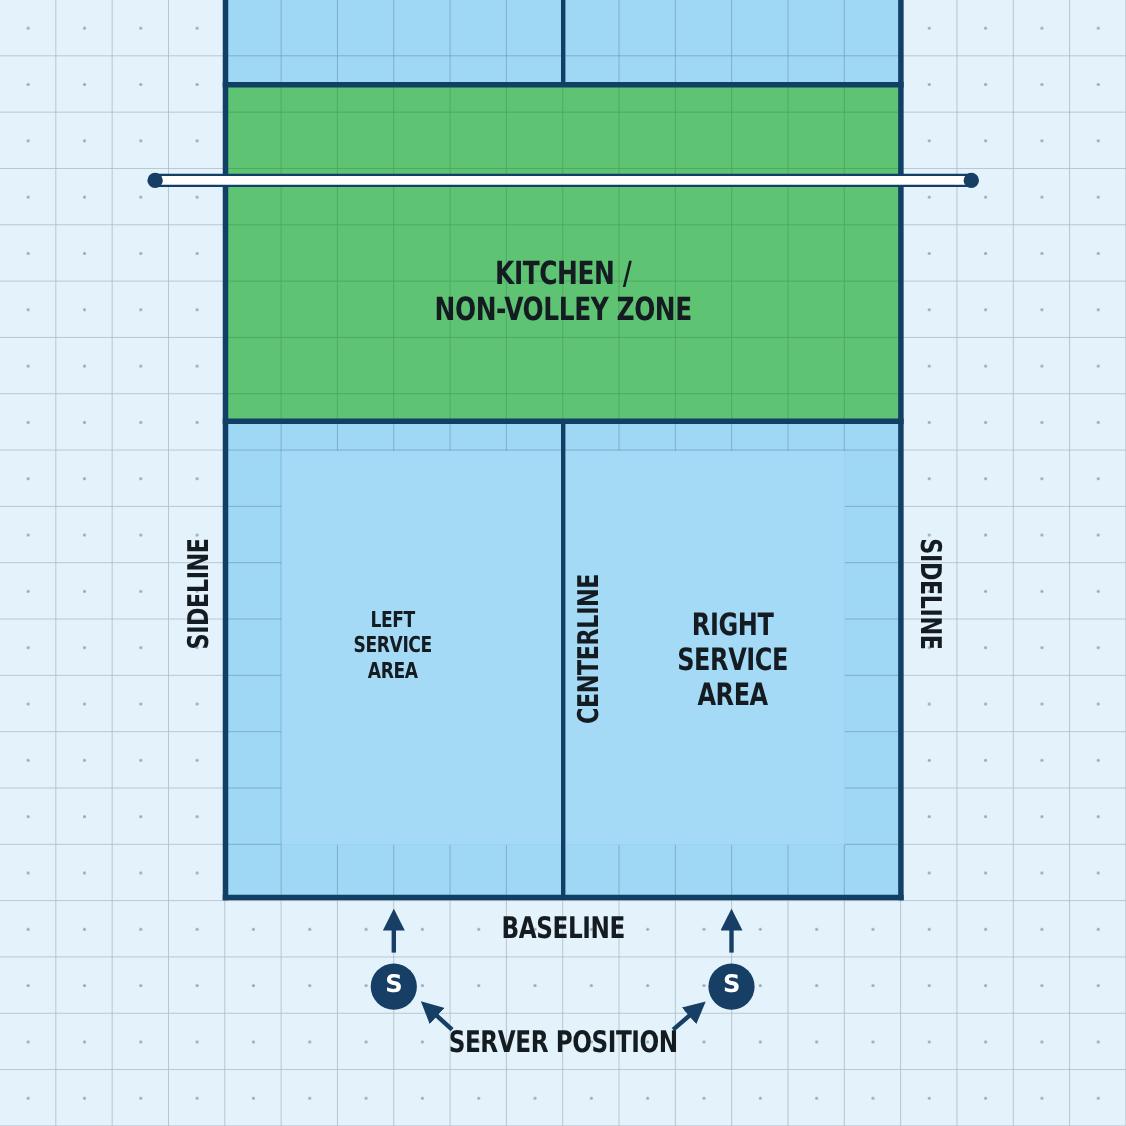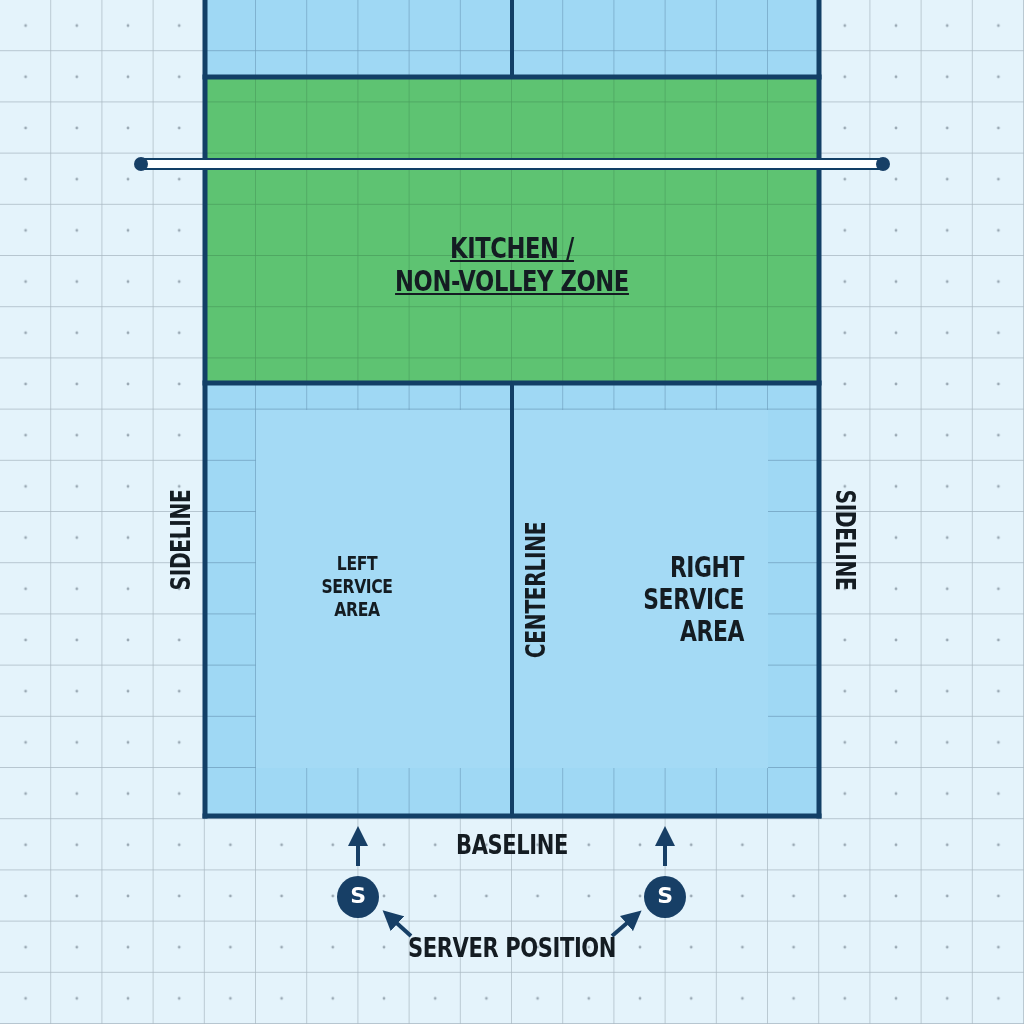--- a/index.html
+++ b/index.html
@@ -84,32 +84,32 @@
       <circle cx="358" cy="897" r="21" fill="#173f66"></circle>
     </g>
     <g>
       <circle cx="665" cy="897" r="21" fill="#173f66"></circle>
     </g>
   </svg>
 
   <div class="lbl" style="left:343px; top:883px; width:30px; font-size:22px; color:#ffffff;">S</div>
   <div class="lbl" style="left:650px; top:883px; width:30px; font-size:22px; color:#ffffff;">S</div>
 
-  <div class="lbl" style="left:312px; top:232px; width:400px; font-size:29px;text-decoration:underline;">
+  <div class="lbl" style="left:312px; top:232px; width:400px; font-size:29px;">
     <div class="cond">KITCHEN /</div>
     <div class="cond">NON-VOLLEY ZONE</div>
   </div>
 
   <div class="lbl" style="left:257px; top:552px; width:200px; font-size:20px;">
     <div class="cond">LEFT</div>
     <div class="cond">SERVICE</div>
     <div class="cond">AREA</div>
   </div>
 
-  <div class="lbl" style="left:566px; top:552px; width:200px; font-size:28px;text-align:right;">
+  <div class="lbl" style="left:566px; top:552px; width:200px; font-size:28px;">
     <div class="cond">RIGHT</div>
     <div class="cond">SERVICE</div>
     <div class="cond">AREA</div>
   </div>
 
   <div class="lbl" style="left:437px; top:575px; width:200px; font-size:26px; transform: rotate(-90deg) scaleX(0.78);">CENTERLINE</div>
 
   <div class="lbl" style="left:102px; top:525px; width:160px; font-size:26px; transform: rotate(-90deg) scaleX(0.78);">SIDELINE</div>
 
   <div class="lbl" style="left:764px; top:525px; width:160px; font-size:26px; transform: rotate(90deg) scaleX(0.78);">SIDELINE</div>

